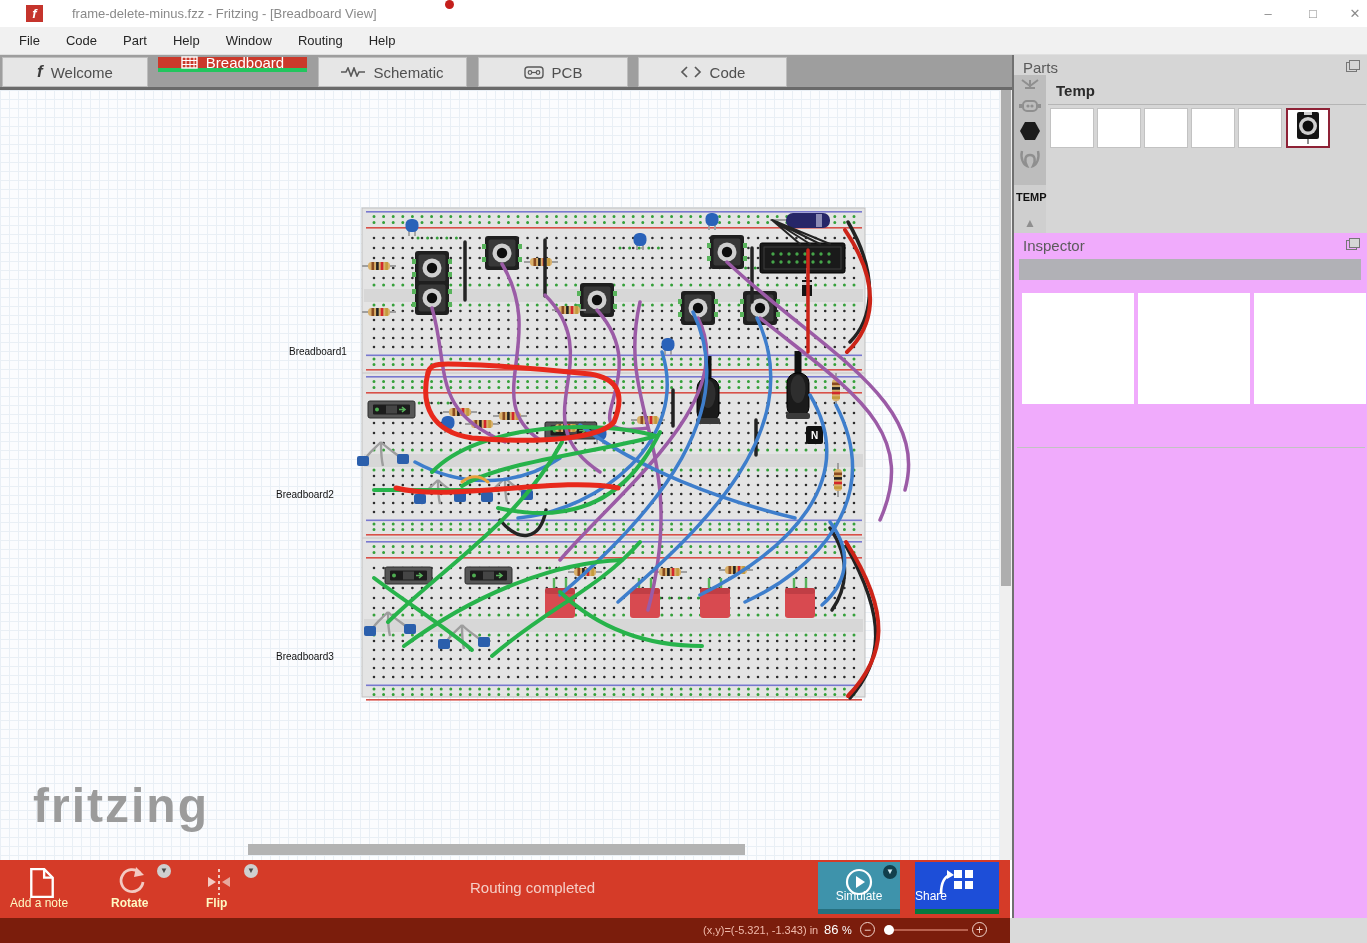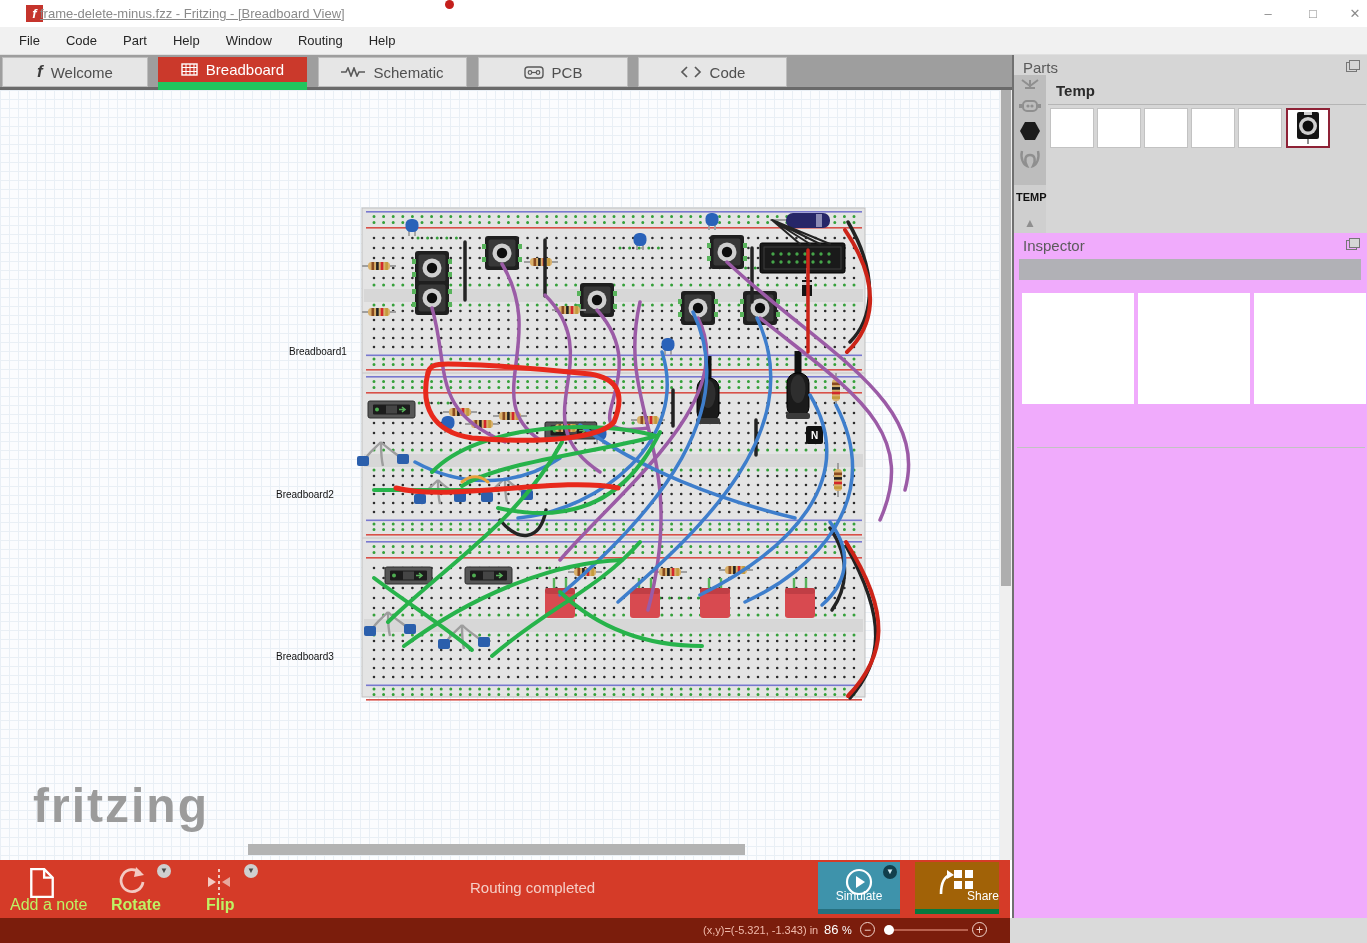--- a/index.html
+++ b/index.html
@@ -4,35 +4,35 @@
 <style>
   html,body{margin:0;padding:0;background:#888;}
   .app{position:relative;width:1367px;height:943px;overflow:hidden;
        font-family:"Liberation Sans",sans-serif;background:#fff;}
   .abs{position:absolute;}
 
   
   .titlebar{left:0;top:0;width:1367px;height:27px;background:#ffffff;border-bottom:1px solid #e6e6e6;}
   .app-icon{left:26px;top:5px;width:17px;height:17px;background:#c5342c;color:#fff;
             font-weight:bold;font-style:italic;font-size:13px;text-align:center;line-height:17px;}
-  .title-text{left:40px;top:6px;font-size:13px;color:#8a8a8a;text-decoration:underline;}
+  .title-text{left:72px;top:6px;font-size:13px;color:#8a8a8a;}
   .winbtn{top:0;width:44px;height:27px;color:#8b8b8b;font-size:13px;text-align:center;line-height:27px;cursor:default;}
   .red-dot{left:445px;top:0px;width:9px;height:9px;border-radius:50%;background:#c41f1c;}
 
   
   .menubar{left:0;top:27px;width:1367px;height:28px;background:#f1f1f1;border-bottom:1px solid #e0e0e0;
            display:flex;align-items:center;padding-left:6px;box-sizing:border-box;}
   .menu-item{font-size:13px;color:#262626;padding:0 13px;line-height:28px;}
 
   
   .tabbar{left:0;top:55px;width:1012px;height:35px;background:#9e9e9e;}
   .tab-underline{left:0;top:87px;width:1012px;height:3px;background:#6a6a6a;}
   .tab{top:2px;height:30px;background:#e6e6e6;border:1px solid #bdbdbd;box-sizing:border-box;
        display:flex;align-items:center;justify-content:center;font-size:15px;color:#4f4f4f;gap:8px;}
-  .tab.active{height:33px;background:#cb392b;color:#ffffff;border:none;border-bottom:8px solid #22c55e;}
+  .tab.active{height:15px;background:#cb392b;color:#ffffff;border:none;border-bottom:4px solid #22c55e;}
   .tab .tlogo{font-weight:bold;font-size:17px;color:#3c3c3c;font-style:italic;}
 
   
   .canvas{left:0;top:90px;width:1012px;height:770px;background:#fbfcfe;
     background-image:linear-gradient(#e9eff5 1px,transparent 1px),
                      linear-gradient(90deg,#e9eff5 1px,transparent 1px);
     background-size:9px 9px;}
   .bb-label{position:absolute;font-size:10px;color:#111;}
   .watermark{position:absolute;left:33px;top:688px;font-size:48px;font-weight:bold;color:#9b9b9b;letter-spacing:2px;}
   .hscroll{position:absolute;left:248px;top:754px;width:497px;height:11px;background:#b3b3b3;}
@@ -54,27 +54,27 @@
   .swatch{position:absolute;top:53px;width:44px;height:40px;background:#ffffff;border:1px solid #c2c2c2;box-sizing:border-box;}
   .swatch.sel{border:2px solid #8e2236;}
   .splitter{position:absolute;left:0;top:190px;width:355px;height:2px;background:#9a9a9a;}
   .inspector{position:absolute;left:0;top:178px;width:353px;height:696px;background:#f0abfc;}
   .insp-bar{position:absolute;left:5px;top:26px;width:342px;height:21px;background:#b1b1b6;}
   .insp-box{position:absolute;top:60px;width:112px;height:111px;background:#ffffff;}
   .insp-rule{position:absolute;left:3px;top:214px;width:348px;height:1px;background:#c2c2c2;}
 
   
   .toolbar{left:0;top:860px;width:1010px;height:58px;background:#d53b28;}
-  .tool-label{position:absolute;color:#bef264;font-size:16px;}
+  .tool-label{position:absolute;color:#fef9c3;font-size:12px;}
   .tool-label.bold{font-weight:bold;}
   .badge{position:absolute;width:14px;height:14px;border-radius:50%;background:#cfcfcf;color:#4a4a4a;
          font-size:8px;text-align:center;line-height:14px;}
   .routing-msg{position:absolute;left:470px;top:19px;font-size:15px;color:#f6cfc7;}
   .simbtn{position:absolute;left:818px;top:2px;width:82px;height:52px;background:#3e93ab;border-bottom:5px solid #26707f;box-sizing:border-box;text-align:center;}
-  .sharebtn{position:absolute;left:915px;top:2px;width:84px;height:52px;background:#a16207;border-bottom:5px solid #06793f;box-sizing:border-box;text-align:right;}
+  .sharebtn{position:absolute;left:915px;top:2px;width:84px;height:52px;background:#1d4ed8;border-bottom:5px solid #06793f;box-sizing:border-box;text-align:left;}
   .bigbtn-label{position:absolute;left:0;width:100%;bottom:6px;color:#fff;font-size:12px;}
   .simbadge{position:absolute;right:3px;top:3px;width:14px;height:14px;border-radius:50%;background:#113f4c;color:#cfe9f0;font-size:8px;line-height:14px;text-align:center;}
 
   
   .statusbar{left:0;top:918px;width:1130px;height:25px;background:#7b1d0c;}
   .coords{position:absolute;left:703px;top:6px;font-size:11px;color:#f0b9aa;}
   .zoomval{position:absolute;left:824px;top:4px;font-size:13px;color:#ffffff;}
   .zoomico{position:absolute;top:4px;width:15px;height:15px;border:1.5px solid #f2d3ca;border-radius:50%;
            color:#f2d3ca;font-size:12px;line-height:14px;text-align:center;box-sizing:border-box;}
   .ztrack{position:absolute;left:884px;top:11px;width:84px;height:2px;background:#b8604e;}

